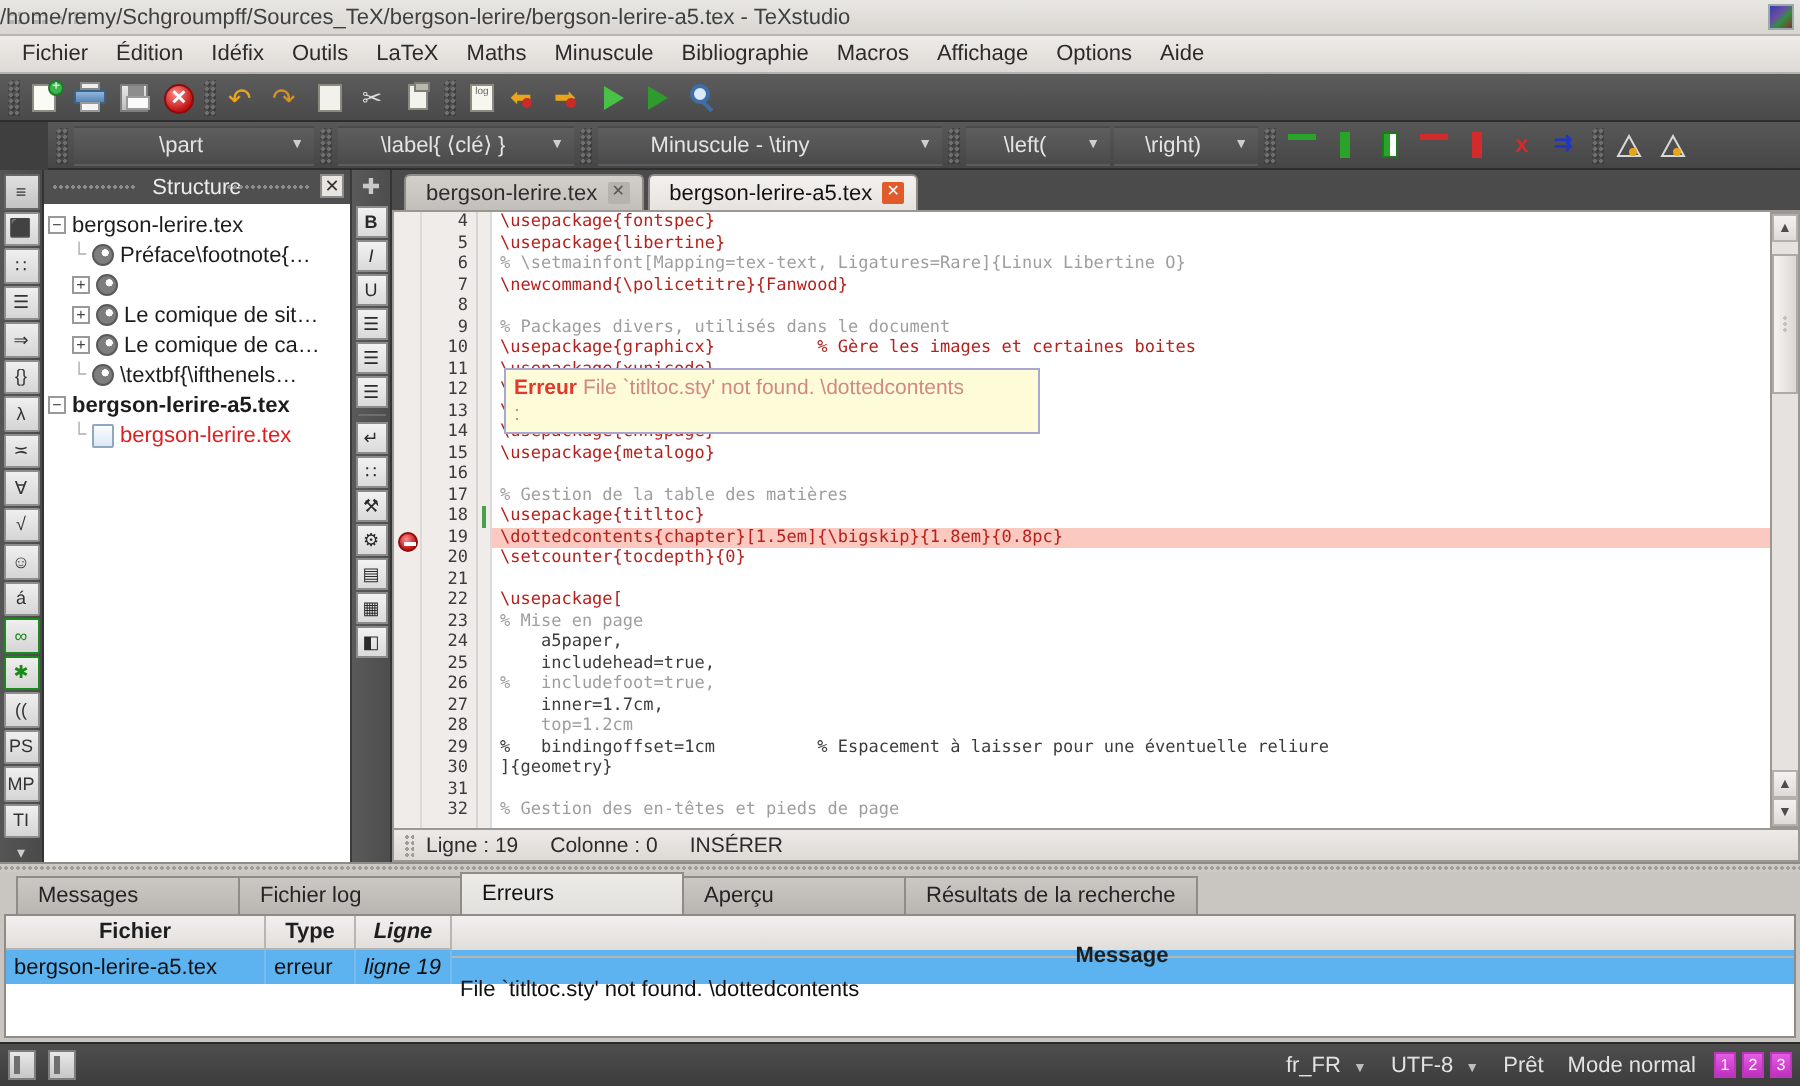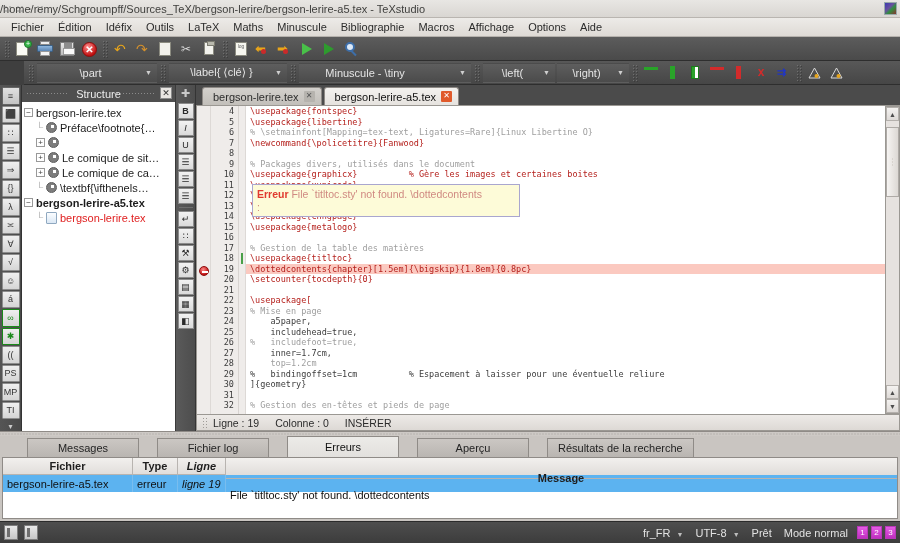--- a/index.html
+++ b/index.html
@@ -246,24 +246,24 @@
     background-image:radial-gradient(circle,#9f9b97 45%,transparent 47%); background-size:3px 3px; }
 
   
   .bottom { flex:0 0 auto; background:#c9c5c1; border-top:1px solid #8f8b87; }
   .splitter { height:4px; background:#cdc9c5;
     background-image:radial-gradient(circle,#a19d99 45%,transparent 47%);
     background-size:3px 3px; background-position:center; cursor:row-resize; }
   .panel-tabs { height:21px; display:flex; align-items:flex-end; padding-left:8px;
     background:#c9c5c1; }
   .ptab {
-    height:19px; min-width:112px; display:flex; align-items:center; justify-content:center;
+    height:19px; min-width:112px; display:flex; align-items:center; 
     padding:0 10px; font-size:11px; color:#242424; cursor:default;
     background:linear-gradient(to bottom,#cbc7c3,#b9b5b1);
-    border:1px solid #8f8b87; border-bottom:none; margin-right:-1px;margin-left:19px;
+    border:1px solid #8f8b87; border-bottom:none; margin-right:-1px;
   }
   .ptab.active { background:linear-gradient(to bottom,#ecebe8,#e2e0dd); height:21px; color:#111; }
   .etable { background:#fff; border:1px solid #8f8b87; margin:0 2px 2px 2px; }
   .ehead { display:flex; height:17px; align-items:stretch;
     background:linear-gradient(to bottom,#f2f0ee,#e0ddda); }
   .ehead > div {
     display:flex; align-items:center; justify-content:center;
     font-size:11px; font-weight:bold; color:#1e1e1e;
     border-right:1px solid #b8b4b0; border-bottom:1px solid #b8b4b0; cursor:default;
   }

